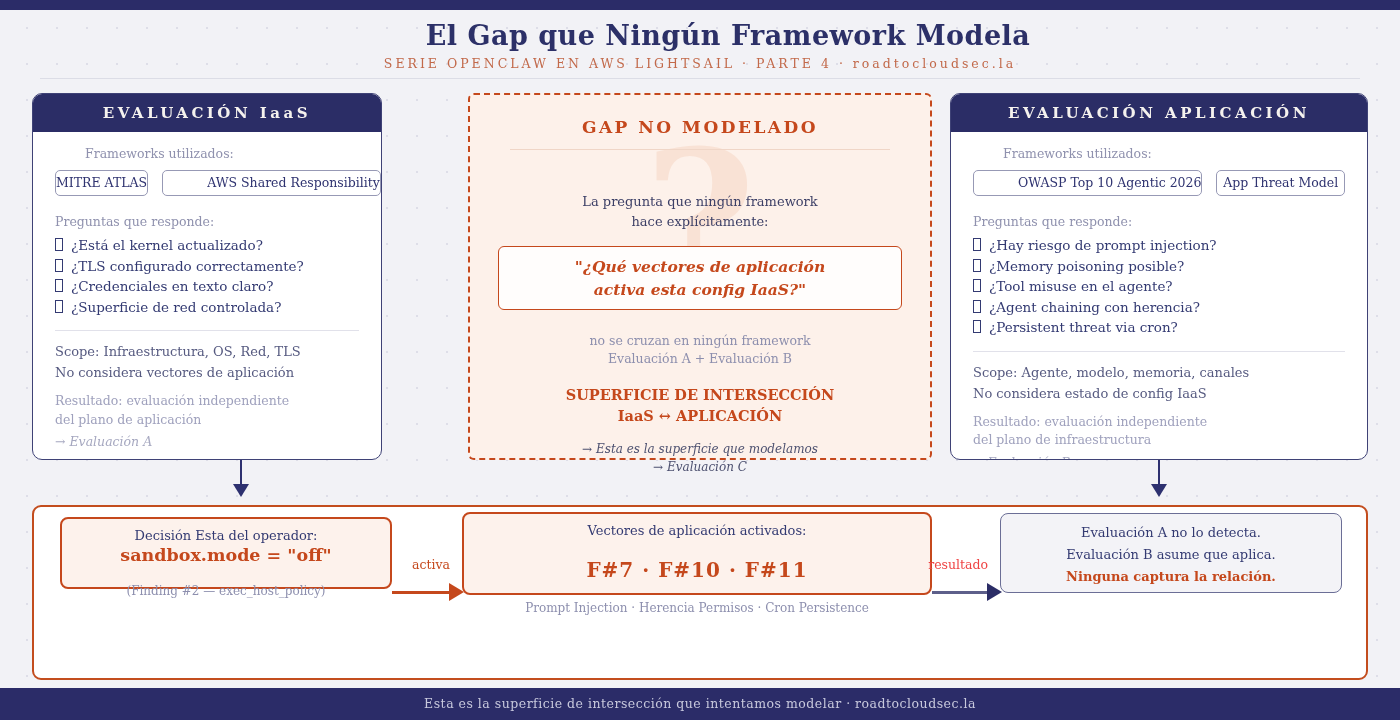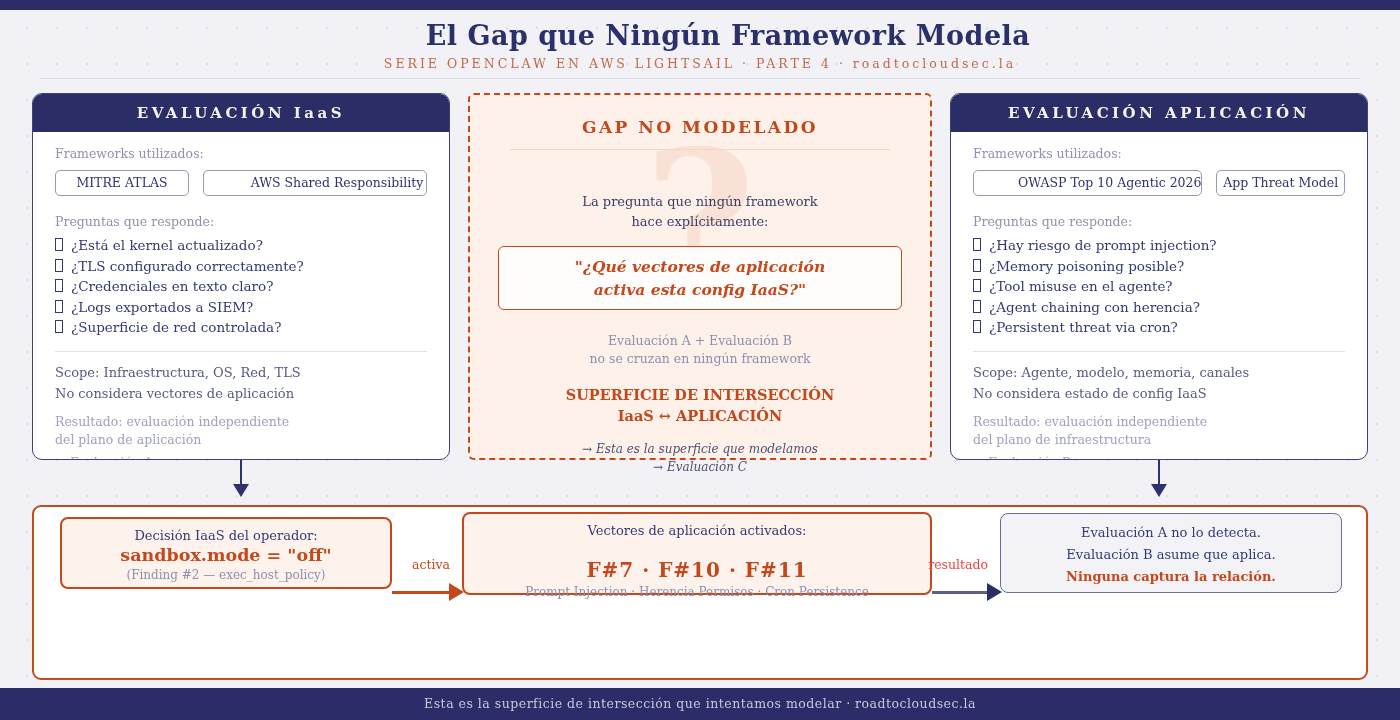--- a/index.html
+++ b/index.html
@@ -17,26 +17,26 @@
   .topbar { position:absolute; left:0; top:0; width:1400px; height:10px; background:#2b2c68; }
   .main-title { position:absolute; left:8px; top:20px; width:1400px; text-align:center;
     font-size:27px; font-weight:bold; color:#2c3068; letter-spacing:0.5px;padding-left:40px; }
   .subtitle { position:absolute; left:0; top:56px; width:1400px; text-align:center;
     font-size:12.5px; color:#c2694a; letter-spacing:3px; }
   .header-divider { position:absolute; left:40px; top:78px; width:1320px; height:0; border-top:1.5px solid #dcdde6; }
 
   
   .panel { position:absolute; top:93px; height:367px; background:#ffffff;
     border:1.5px solid #3f4276; border-radius:10px; overflow:hidden; }
-  .panel.left  { left:32px;  width:418px; }
+  .panel.left  { left:32px;  width:350px; }
   .panel.right { left:950px; width:418px; }
   .panel-header { height:38px; background:#2b2d66; color:#f5f2ee; text-align:center;
     line-height:38px; font-size:15px; font-weight:bold; letter-spacing:3.5px; }
   .panel-body { padding:14px 22px 0 22px; }
-  .lbl-muted { font-size:12.5px; color:#8f91ae; }
+  .lbl-muted { font-size:12.5px; color:#8f91ae;margin-left:30px; }
   .chip-row { display:flex; gap:14px; margin-top:9px; }
   .chip { flex:1; height:26px; line-height:24px; text-align:center; background:#fff;
     border:1px solid #9799b5; border-radius:5px; font-size:12.5px; color:#2f3370; white-space:nowrap; }
   .chip.wide { flex:1.35;padding-left:44px; }
   .q-label { margin-top:18px; font-size:12.5px; color:#8f91ae; }
   .q-list { margin-top:6px; }
   .q-item { font-size:13.5px; color:#333a72; line-height:20.5px; white-space:nowrap; }
   .tofu { display:inline-block; width:8px; height:13px; border:1px solid #333a72;
     margin-right:8px; vertical-align:-1px; }
   .panel-divider { margin:13px 0 10px 0; border-top:1px solid #e1e1ea; }
@@ -76,21 +76,21 @@
   .bottom-header { height:40px; background:#c34d1e; color:#fdf4ee; text-align:center;
     line-height:40px; font-size:14.5px; font-weight:bold; letter-spacing:2.5px; }
   .bottom-body { position:relative; height:133px; }
 
   .ex-box { position:absolute; border-radius:8px; text-align:center; }
   .ex-box.iaas { left:26px; top:10px; width:332px; height:72px; background:#fdf2ec; border:2px solid #c5481c; }
   .ex-box.vectors { left:428px; top:5px; width:470px; height:83px; background:#fdf2ec; border:2px solid #c5481c; }
   .ex-box.result { left:966px; top:6px; width:342px; height:80px; background:#f3f3f7; border:1.5px solid #6b6e96; }
   .ex-l1 { margin-top:9px; font-size:13px; color:#333a72; }
   .ex-code { margin-top:2px; font-size:17.5px; font-weight:bold; color:#c5481c; }
-  .ex-l3 { margin-top:3px; font-size:12px; color:#8d8fae; }
+  .ex-l3 { margin-top:19px; font-size:12px; color:#8d8fae; }
   .ex-big { margin-top:20px; font-size:20px; font-weight:bold; color:#c5481c; letter-spacing:1px; }
   .ex-res-line { font-size:13px; color:#333a72; line-height:22px; }
   .ex-res-line.first { margin-top:8px; }
   .ex-res-line.bold { font-weight:bold; color:#c5481c; }
 
   .h-arrow { position:absolute; height:40px; }
   .h-arrow .shaft { position:absolute; left:0; right:12px; top:50%; height:3px; margin-top:-1.5px; }
   .h-arrow .hhead { position:absolute; right:0; top:50%; margin-top:-9px; width:0; height:0;
     border-top:9px solid transparent; border-bottom:9px solid transparent; }
   .h-arrow .alabel { position:absolute; right:14px; top:-15px; font-size:12.5px; white-space:nowrap;text-align:right; }
@@ -120,21 +120,20 @@
     <div class="lbl-muted">Frameworks utilizados:</div>
     <div class="chip-row">
       <div class="chip">MITRE ATLAS</div>
       <div class="chip wide">AWS Shared Responsibility</div>
     </div>
     <div class="q-label">Preguntas que responde:</div>
     <div class="q-list">
       <div class="q-item"><span class="tofu"></span><span>¿Está el kernel actualizado?</span></div>
       <div class="q-item"><span class="tofu"></span><span>¿TLS configurado correctamente?</span></div>
       <div class="q-item"><span class="tofu"></span><span>¿Credenciales en texto claro?</span></div>
-      <div class="q-item"><span class="tofu"></span><span>¿Logs exportados a SIEM?</span></div>
       <div class="q-item"><span class="tofu"></span><span>¿Superficie de red controlada?</span></div>
     </div>
     <div class="panel-divider"></div>
     <div class="scope-line">Scope: Infraestructura, OS, Red, TLS</div>
     <div class="scope-line">No considera vectores de aplicación</div>
     <div class="result-block">
       <div class="result-line">Resultado: evaluación independiente</div>
       <div class="result-line">del plano de aplicación</div>
     </div>
     <div class="tag-line">→ Evaluación A</div>
@@ -148,22 +147,22 @@
     <div class="gap-divider"></div>
     <div class="gap-intro">
       <div>La pregunta que ningún framework</div>
       <div>hace explícitamente:</div>
     </div>
     <div class="gap-question">
       <div>"¿Qué vectores de aplicación</div>
       <div>activa esta config IaaS?"</div>
     </div>
     <div class="gap-note">
+      <div>no se cruzan en ningún framework</div>
       <div>Evaluación A + Evaluación B</div>
-      <div>no se cruzan en ningún framework</div>
     </div>
     <div class="gap-surface">
       <div>SUPERFICIE DE INTERSECCIÓN</div>
       <div>IaaS ↔ APLICACIÓN</div>
     </div>
     <div class="gap-model">
       <div>→ Esta es la superficie que modelamos</div>
       <div>→ Evaluación C</div>
     </div>
   </div>
@@ -201,21 +200,21 @@
     <div class="vhead"></div>
 </div>
 <div class="v-arrow a-right">
   <div class="vline"></div>
     <div class="vhead"></div>
 </div>
 
 <div class="bottom-section">
   <div class="bottom-body">
     <div class="ex-box iaas">
-      <div class="ex-l1">Decisión IaaS del operador:</div>
+      <div class="ex-l1">Decisión Esta del operador:</div>
       <div class="ex-code">sandbox.mode = "off"</div>
       <div class="ex-l3">(Finding #2 — exec_host_policy)</div>
     </div>
     <div class="h-arrow activa">
       <div class="alabel">activa</div>
       <div class="shaft"></div>
         <div class="hhead"></div>
     </div>
     <div class="ex-box vectors">
       <div class="ex-l1">Vectores de aplicación activados:</div>

